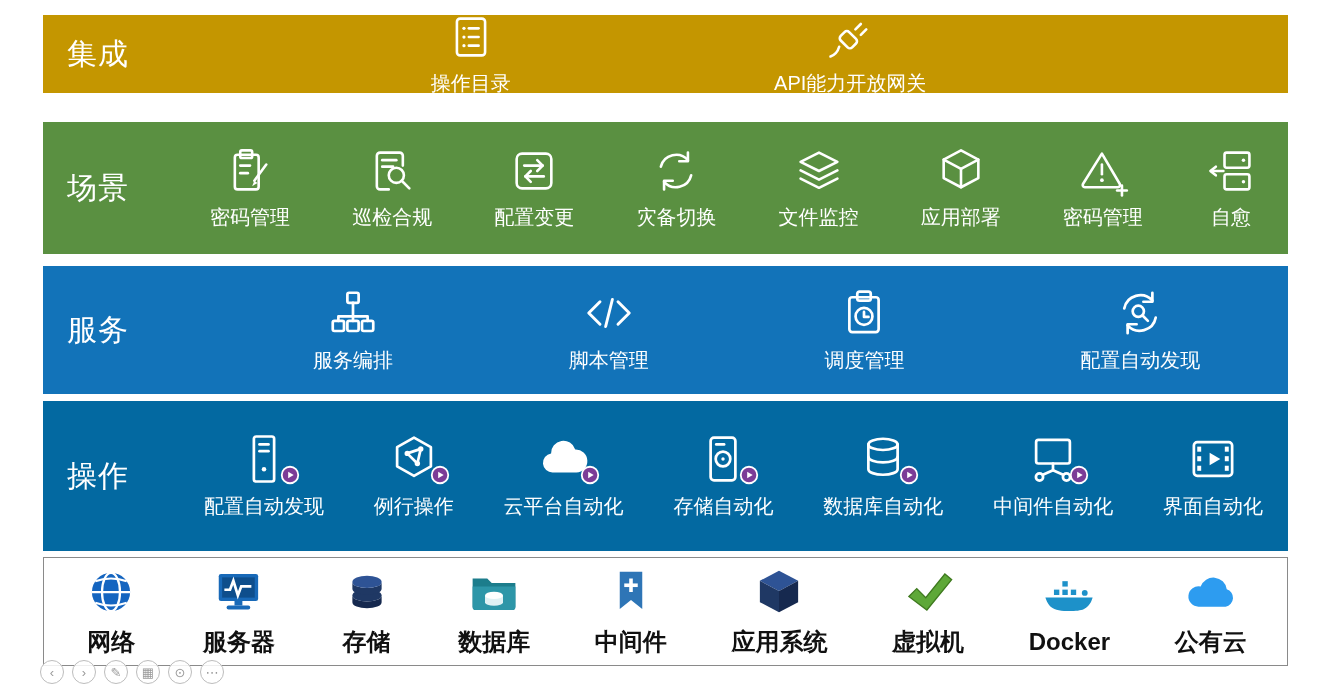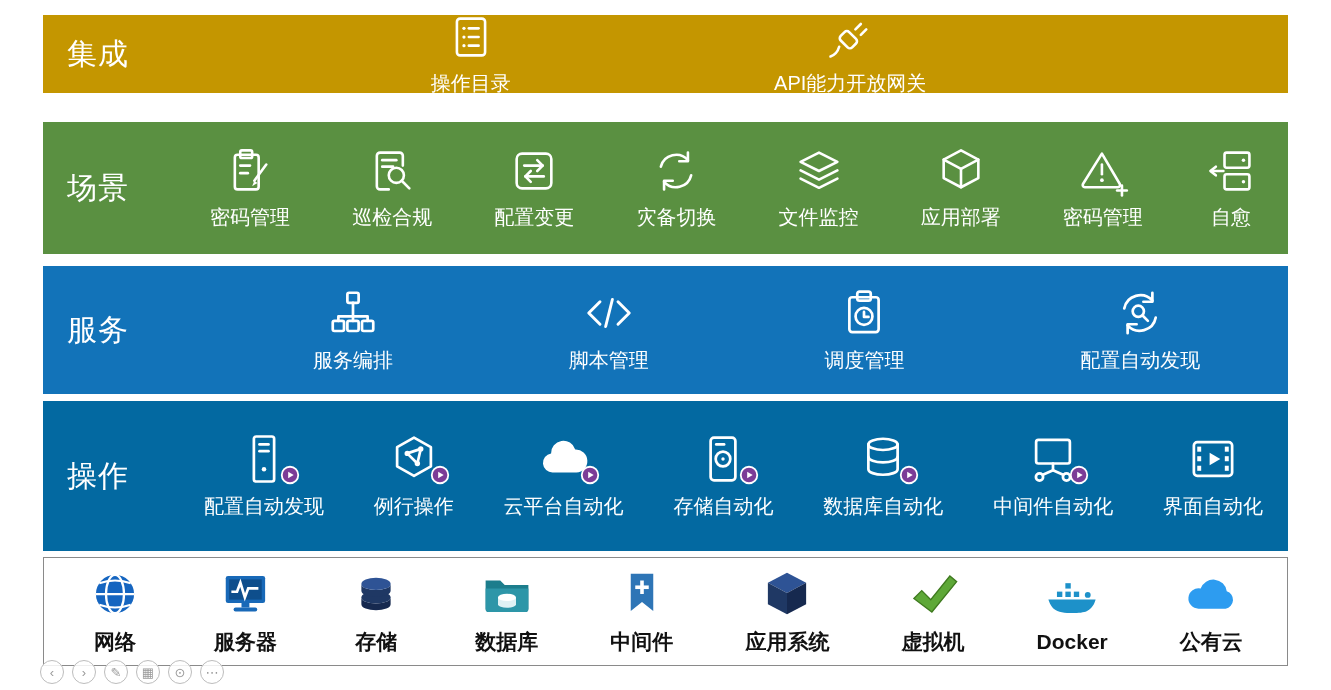--- a/index.html
+++ b/index.html
@@ -9,21 +9,21 @@
   .items{flex:1;display:flex;justify-content:space-around;align-items:center;}
   .item{display:flex;flex-direction:column;align-items:center;}
   .item .lbl{font-size:20px;white-space:nowrap;margin-top:7px;}
   #band-integration{top:15px;height:78px;background:#C49600;}
   #band-integration .items{padding:0 230px 0 120px;}
   #band-scenarios{top:122px;height:132px;background:#5A9041;}
   #band-services{top:266px;height:128px;background:#1273B9;gap:46px;}
   #band-operations{top:401px;height:150px;background:#0369a1;}
   #band-resources{top:557px;height:109px;background:#fff;border:1px solid #8a8a8a;color:#111;}
   #band-resources .items{padding:0 8px;}
-  #band-resources .lbl{font-weight:bold;color:#111;font-size:21px;}
+  #band-resources .lbl{font-weight:bold;color:#111;font-size:24px;}
   .op-icon{position:relative;display:inline-block;line-height:0;}
   .play-badge{position:absolute;right:-10px;bottom:0;line-height:0;}
   .controls{position:absolute;left:40px;top:660px;display:flex;gap:8px;}
   .ctl{width:22px;height:22px;border-radius:50%;border:1px solid #bdbdbd;background:rgba(255,255,255,.85);
        color:#9a9a9a;font-size:13px;display:flex;align-items:center;justify-content:center;cursor:pointer;line-height:1;}
   svg{display:block;}
 </style>
 </head>
 <body>
 

